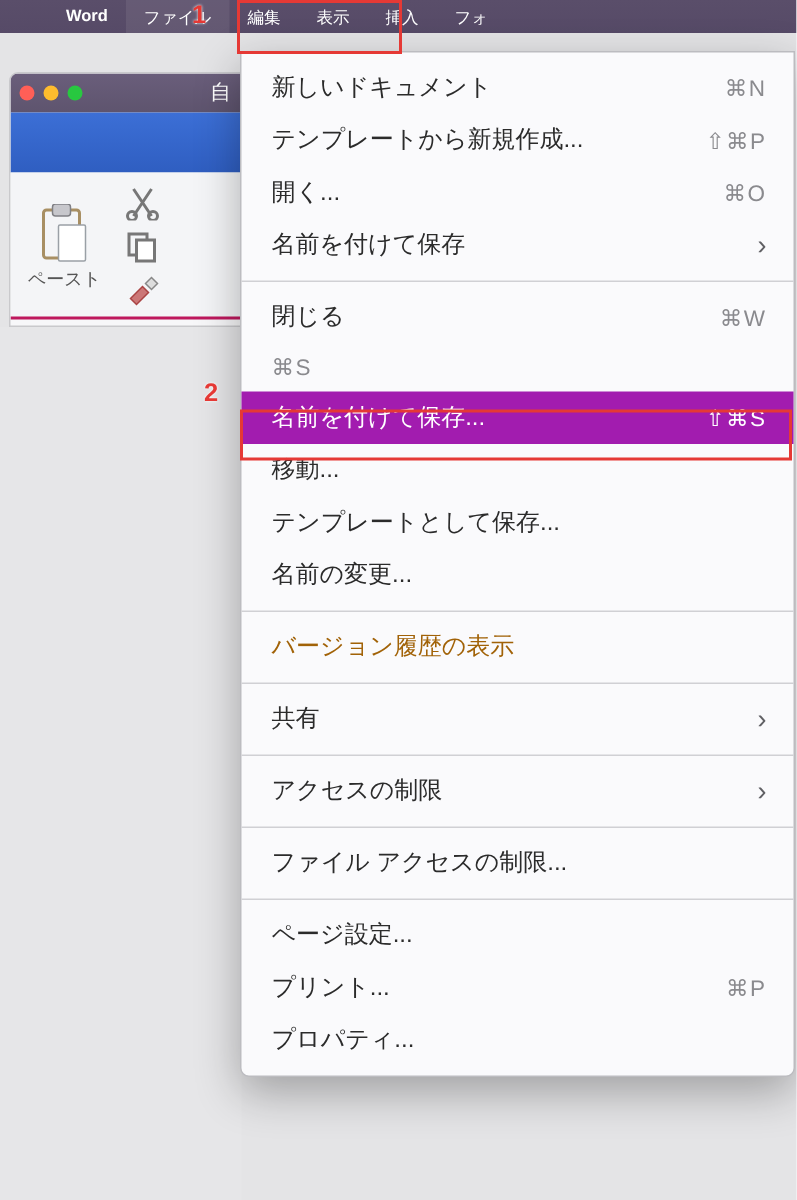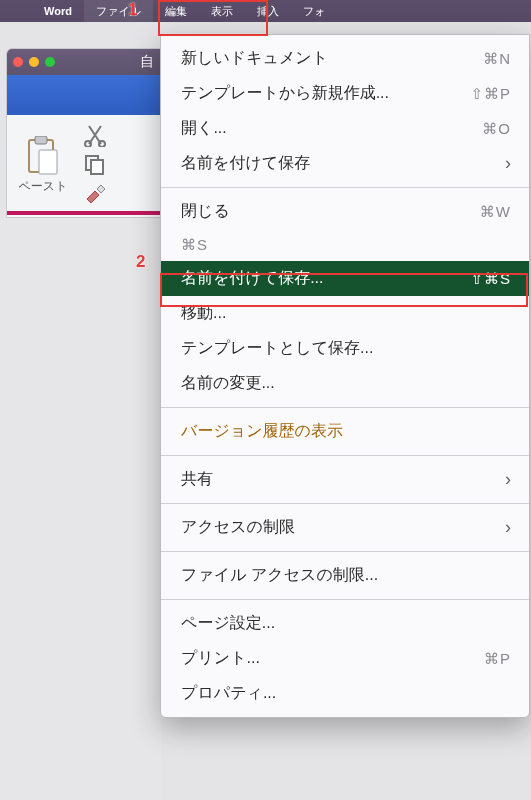--- a/index.html
+++ b/index.html
@@ -64,21 +64,21 @@
   .titlebar .autofit { color:#fff; font-size: 14px; margin-left: auto; }
   .ribbon-top {
     height: 40px;
     background: linear-gradient(#3c6fd6, #2f5ec1);
   }
   .ribbon-body {
     background: #f4f5f7;
     padding: 8px 6px 4px 6px;
     display: flex;
     align-items: center;
-    border-bottom: 4px solid #be185d;
+    border-bottom: 2px solid #be185d;
   }
   .paste-block { display:flex; flex-direction:column; align-items:center; width:60px; }
   .clipboard-svg { width:36px; height:40px; }
   .paste-label { font-size: 12px; color: #555; margin-top: 2px; }
   .side-icons { display:flex; flex-direction:column; gap:6px; margin-left:10px; align-items:center; }
   .side-icons svg { width: 24px; height: 24px; }
 
   .dropdown {
     position: absolute;
     top: 34px; left: 160px;
@@ -95,21 +95,21 @@
     align-items: center;
     padding: 7px 18px 7px 20px;
     font-size: 16px;
     color: #2b2b2b;
     min-height: 32px;
   }
   .menu-row .label { flex: 1; }
   .menu-row .shortcut { color: #8a8a8e; font-size: 15px; letter-spacing: 1px; }
   .menu-row .arrow { color: #606064; font-size: 18px; }
   .menu-row.highlight {
-    background: #14532d;
+    background: #a21caf;
     color: #fff;
   }
   .menu-row.highlight .shortcut { color: #fff; }
   .menu-row.disabled { color: #a16207; }
   .sep {
     border: none;
     border-top: 1px solid #d0d0d4;
     margin: 6px 0;
   }
   .below-window {

